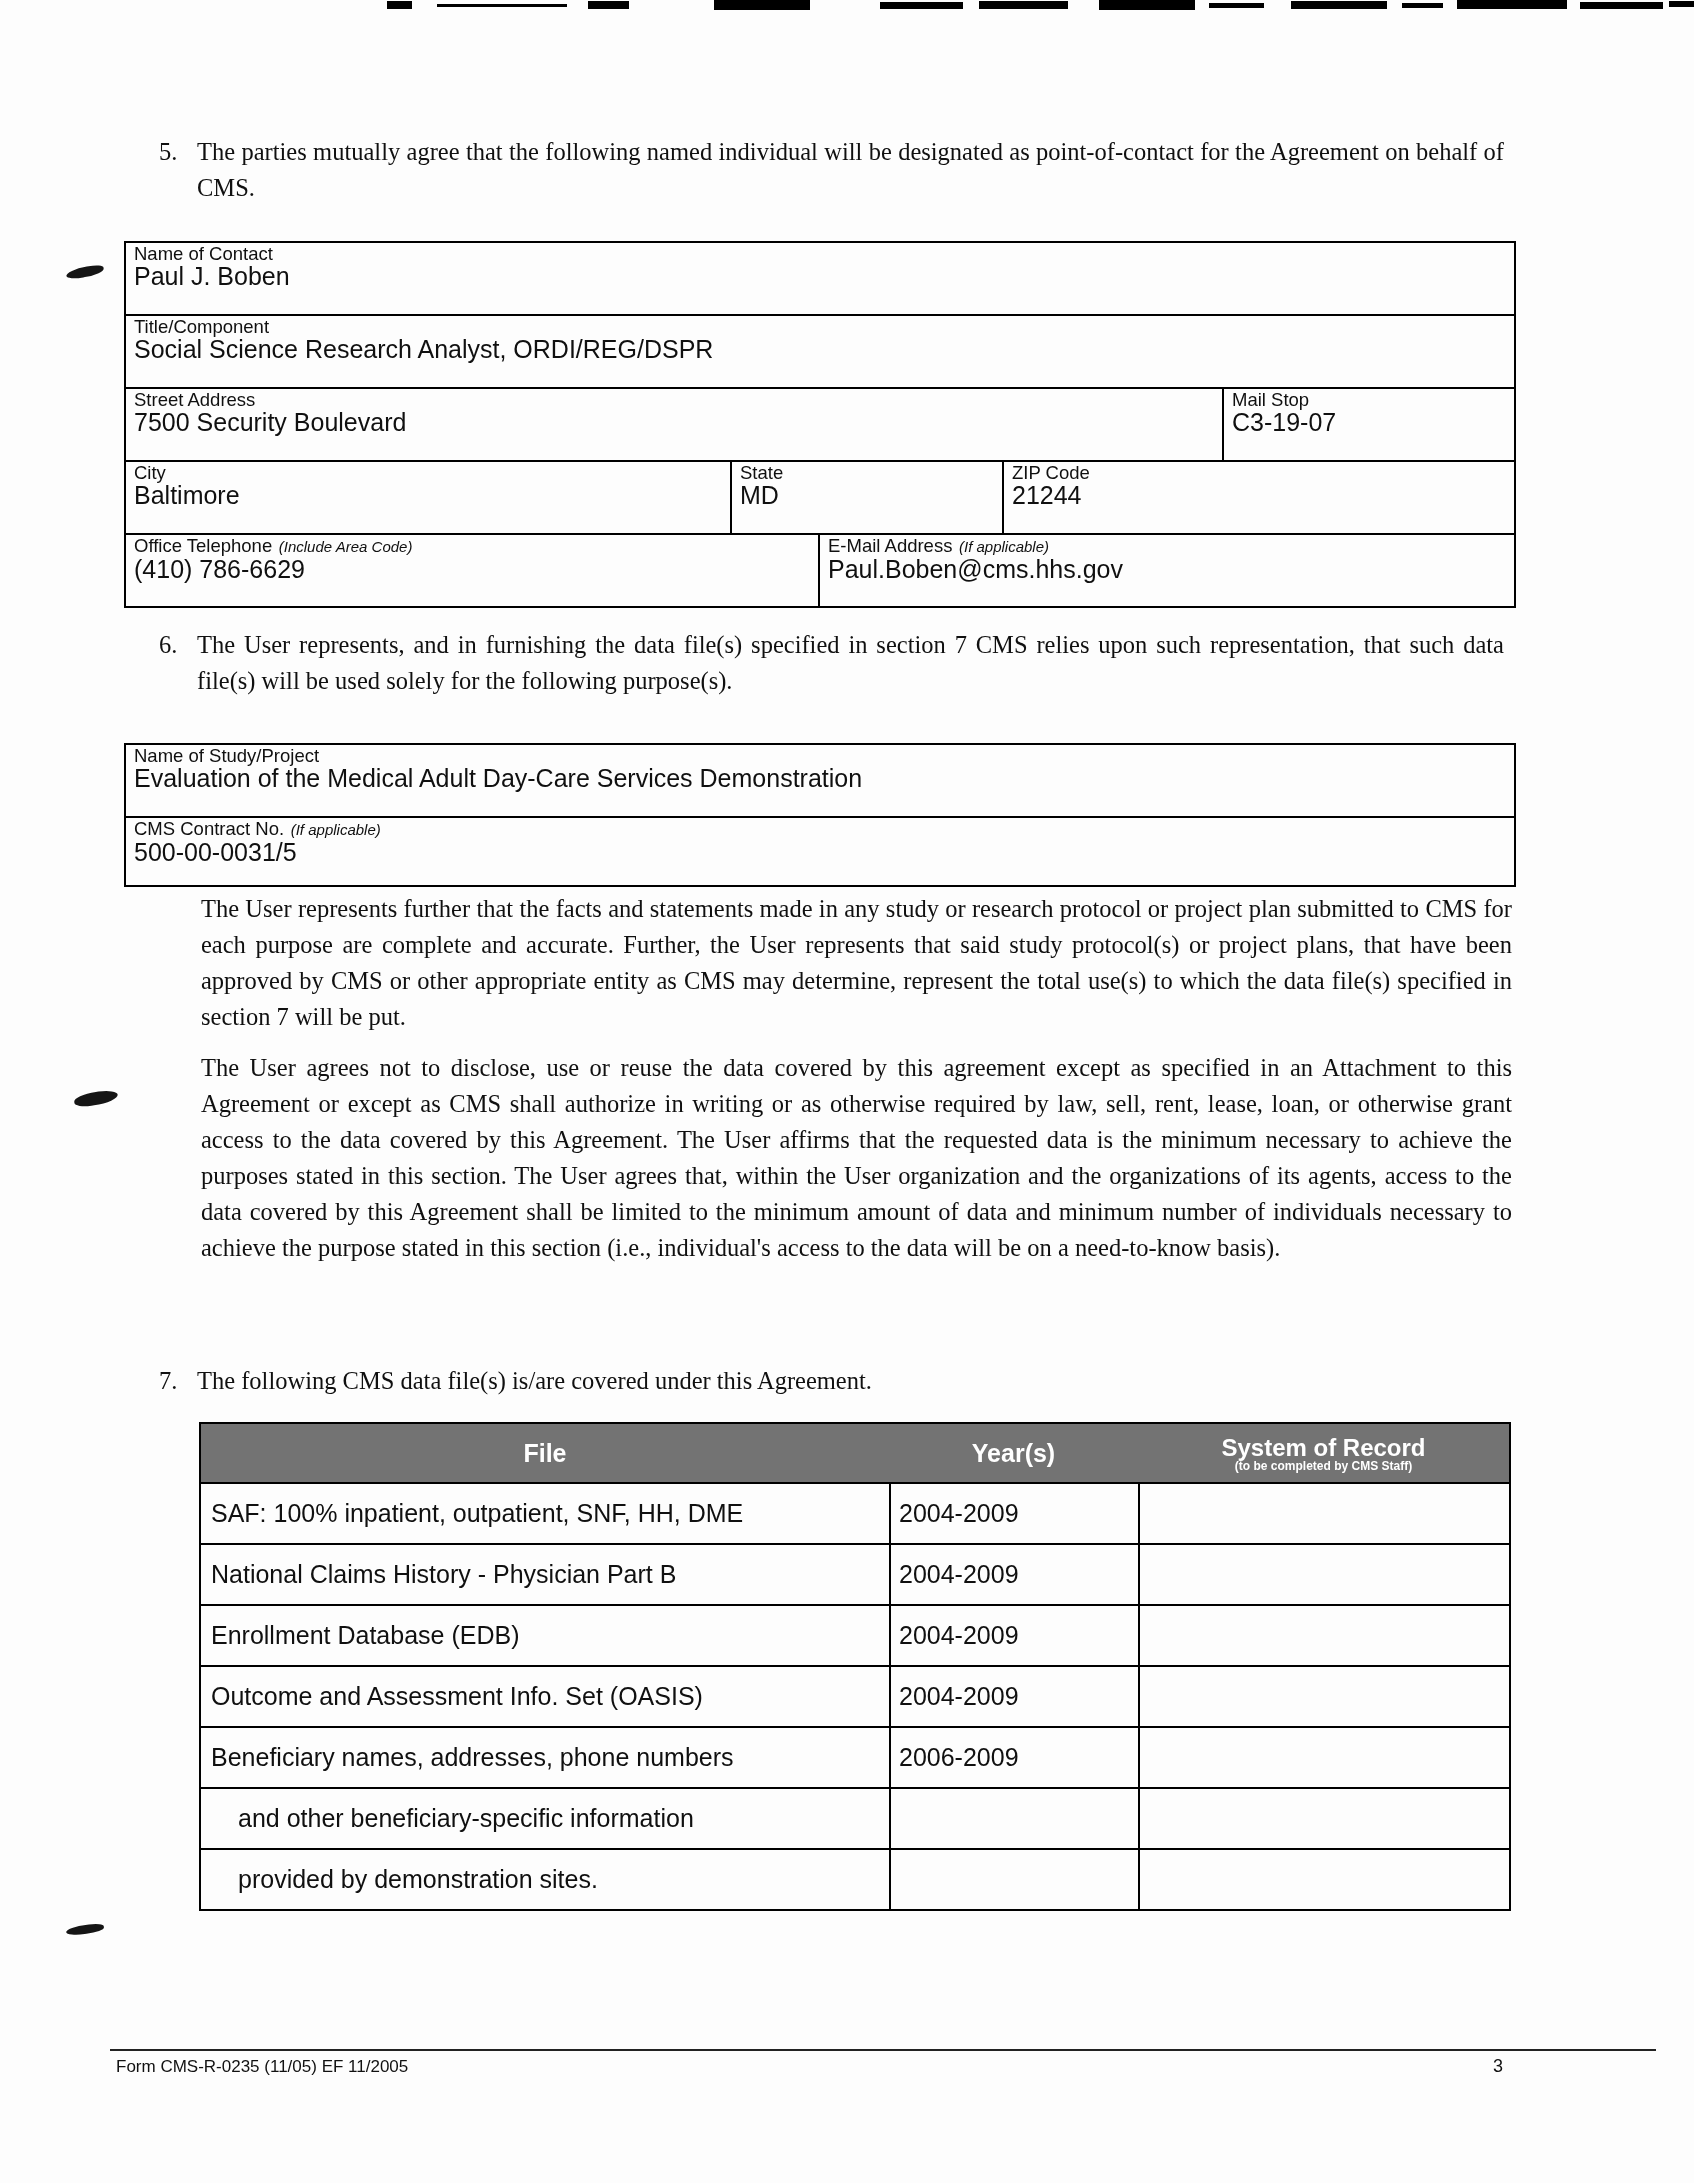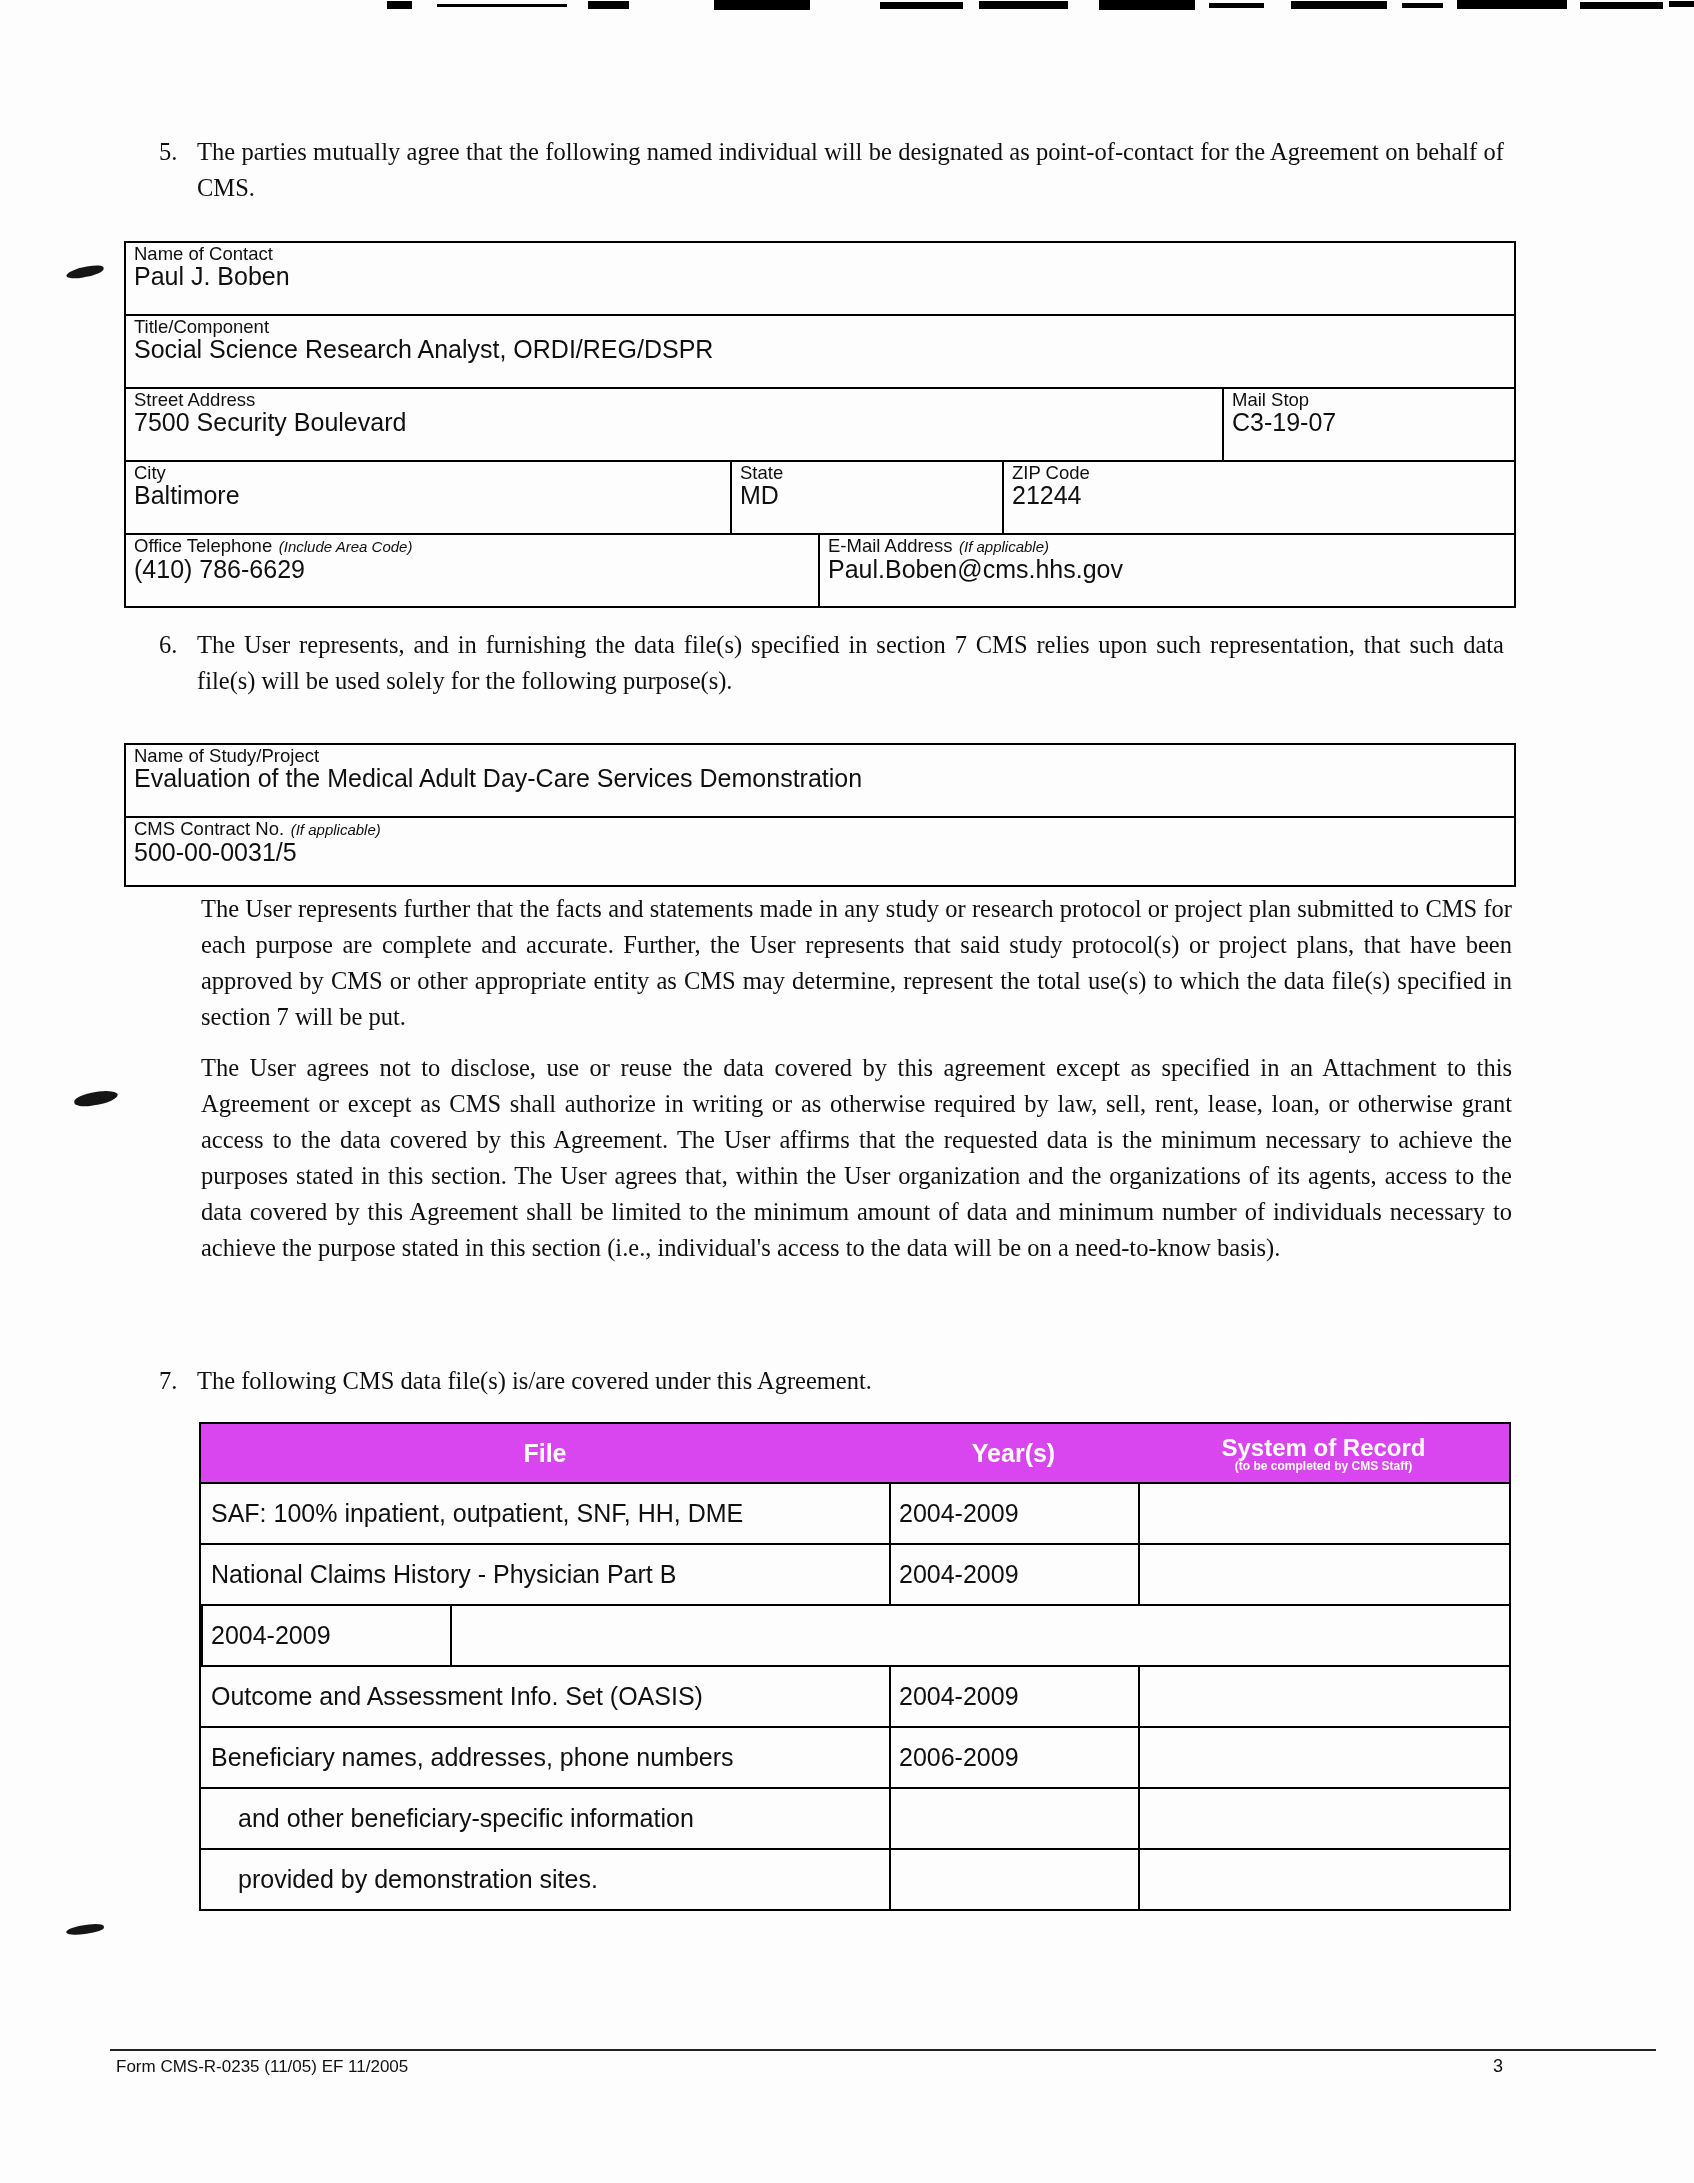--- a/index.html
+++ b/index.html
@@ -79,21 +79,21 @@
   .dtable {
     position: absolute;
     left: 199px; top: 1422px;
     width: 1312px;
     box-sizing: border-box;
     border: 2px solid #000;
     font-family: "Liberation Sans", sans-serif;
   }
   .thead {
     display: flex;
-    background: #d946ef; color: #fff;
+    background: #737373; color: #fff;
     height: 58px; align-items: center; justify-content: flex-end;
   }
   .th { text-align: center; font-weight: bold; }
   .th-file { width: 688px; font-size: 25px; }
   .th-years { width: 249px; font-size: 25px; }
   .th-system { width: 371px; font-size: 24px; line-height: 25px; }
   .th-system .subnote { display: block; font-size: 12px; line-height: 12px; font-weight: bold; }
 
   .trow { display: flex; border-top: 2px solid #000; height: 59px; }
   .td { box-sizing: border-box; display: flex; align-items: center; font-size: 25px; height: 100%; }
@@ -265,20 +265,21 @@
     <div class="td td-file">SAF: 100% inpatient, outpatient, SNF, HH, DME</div>
     <div class="td td-years">2004-2009</div>
     <div class="td td-system"></div>
   </div>
   <div class="trow">
     <div class="td td-file">National Claims History - Physician Part B</div>
     <div class="td td-years">2004-2009</div>
     <div class="td td-system"></div>
   </div>
   <div class="trow">
+    <div class="td td-file">Enrollment Database (EDB)</div>
     <div class="td td-years">2004-2009</div>
     <div class="td td-system"></div>
   </div>
   <div class="trow">
     <div class="td td-file">Outcome and Assessment Info. Set (OASIS)</div>
     <div class="td td-years">2004-2009</div>
     <div class="td td-system"></div>
   </div>
   <div class="trow">
     <div class="td td-file">Beneficiary names, addresses, phone numbers</div>

